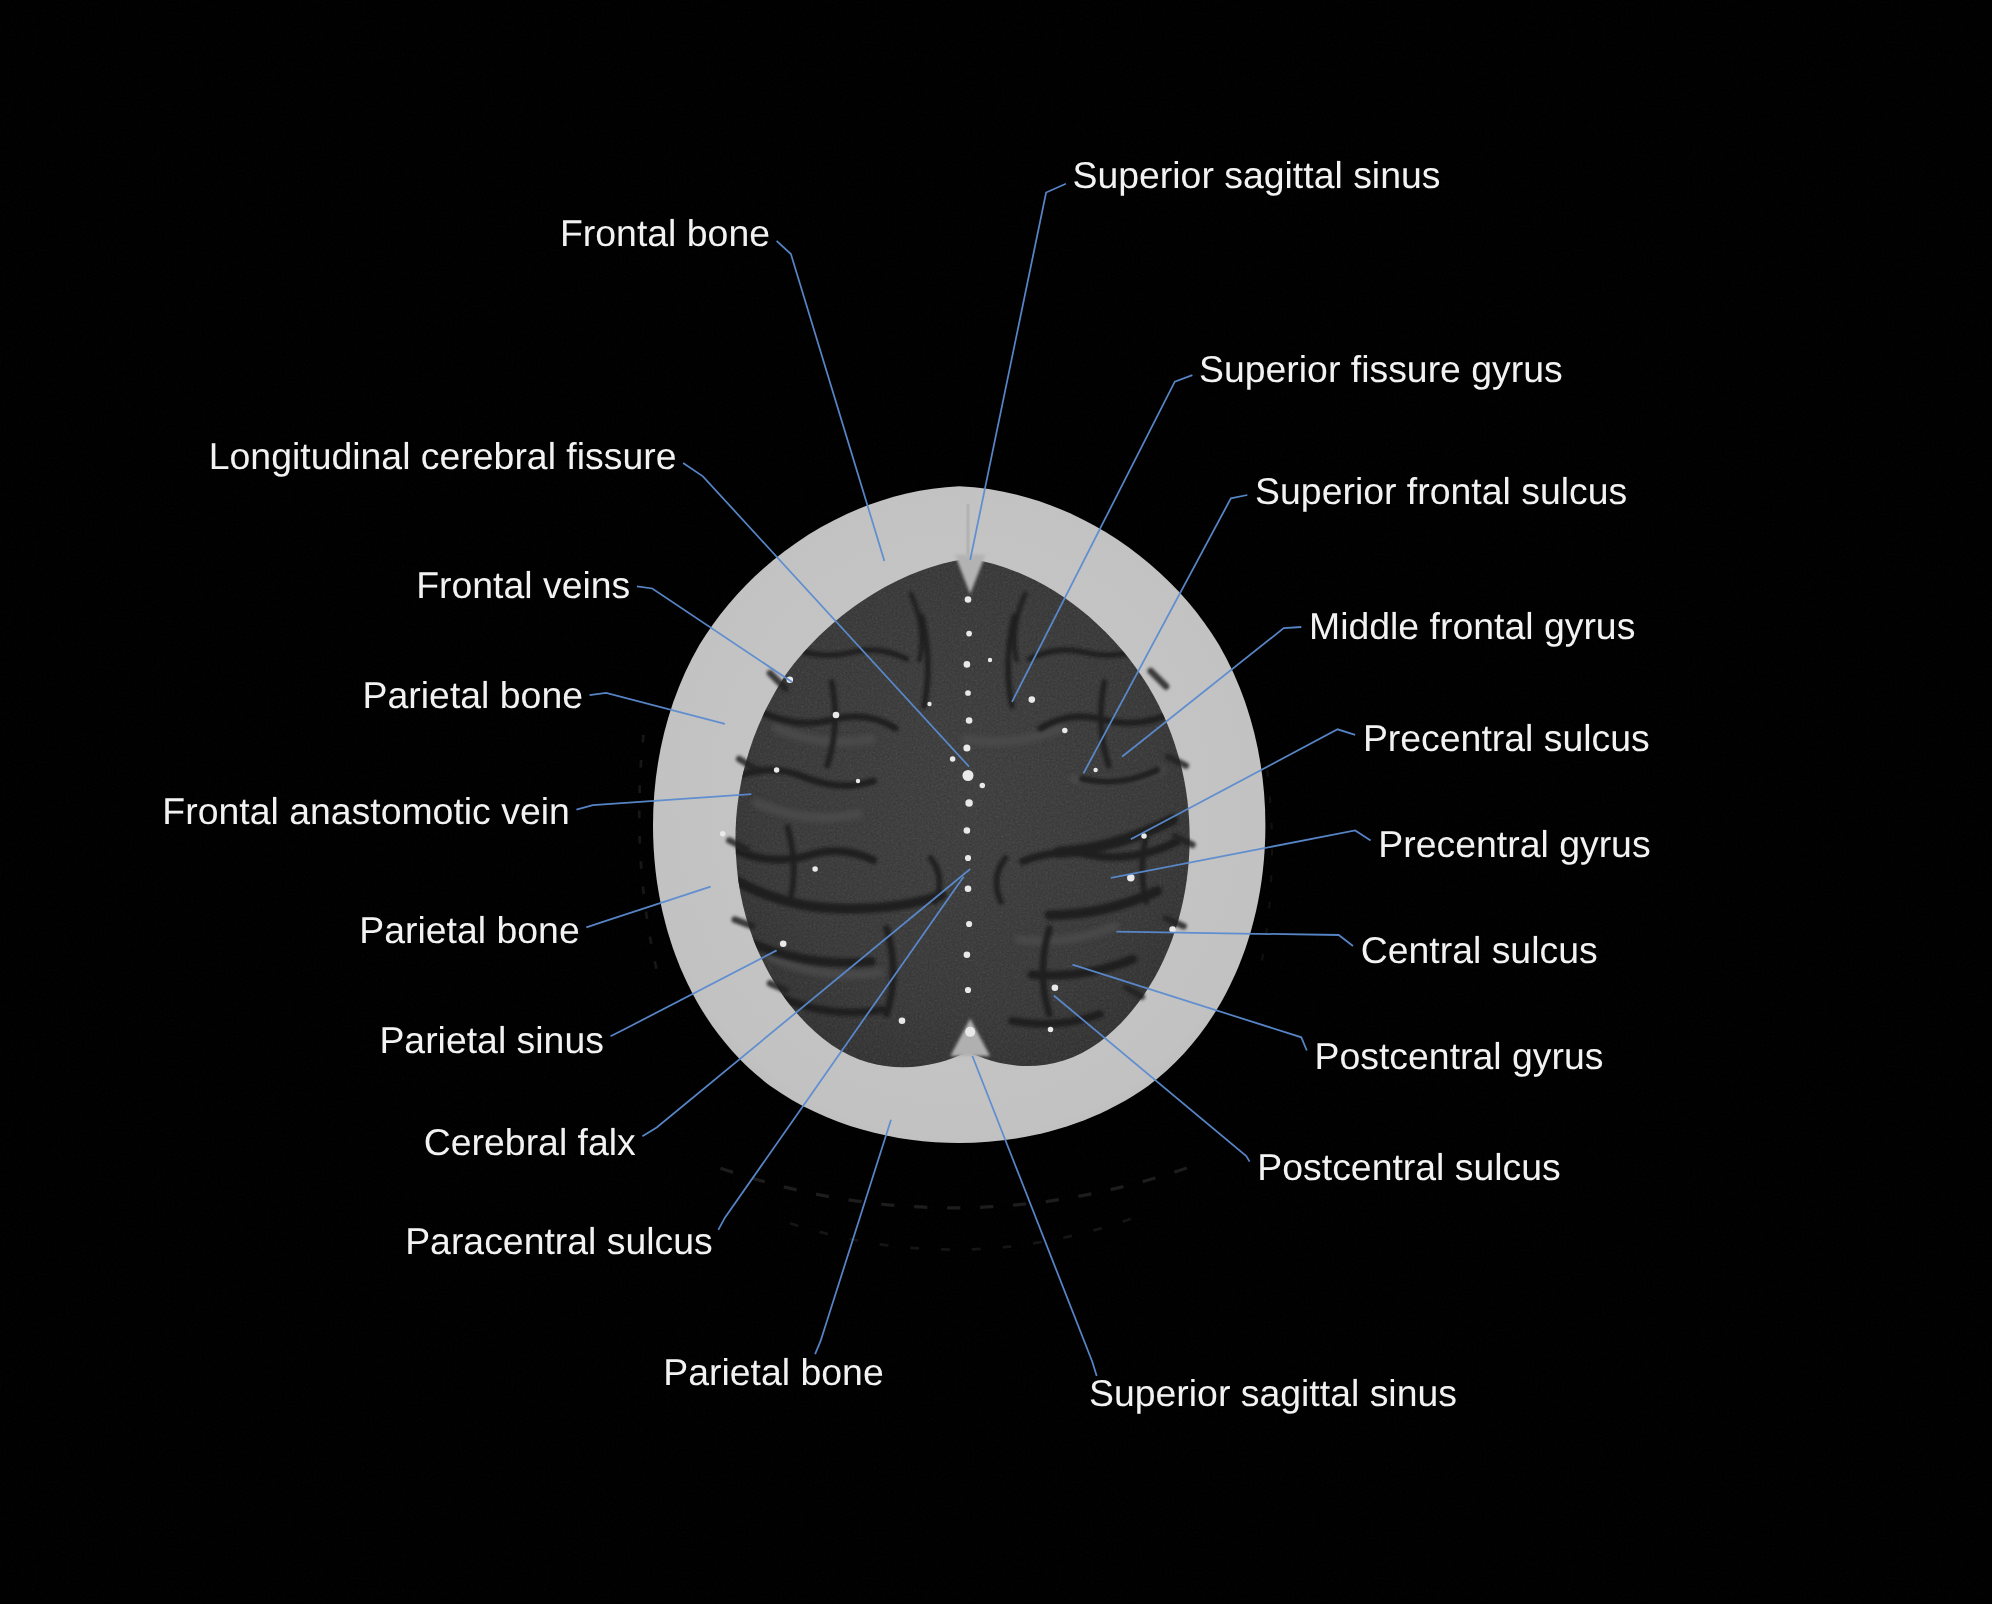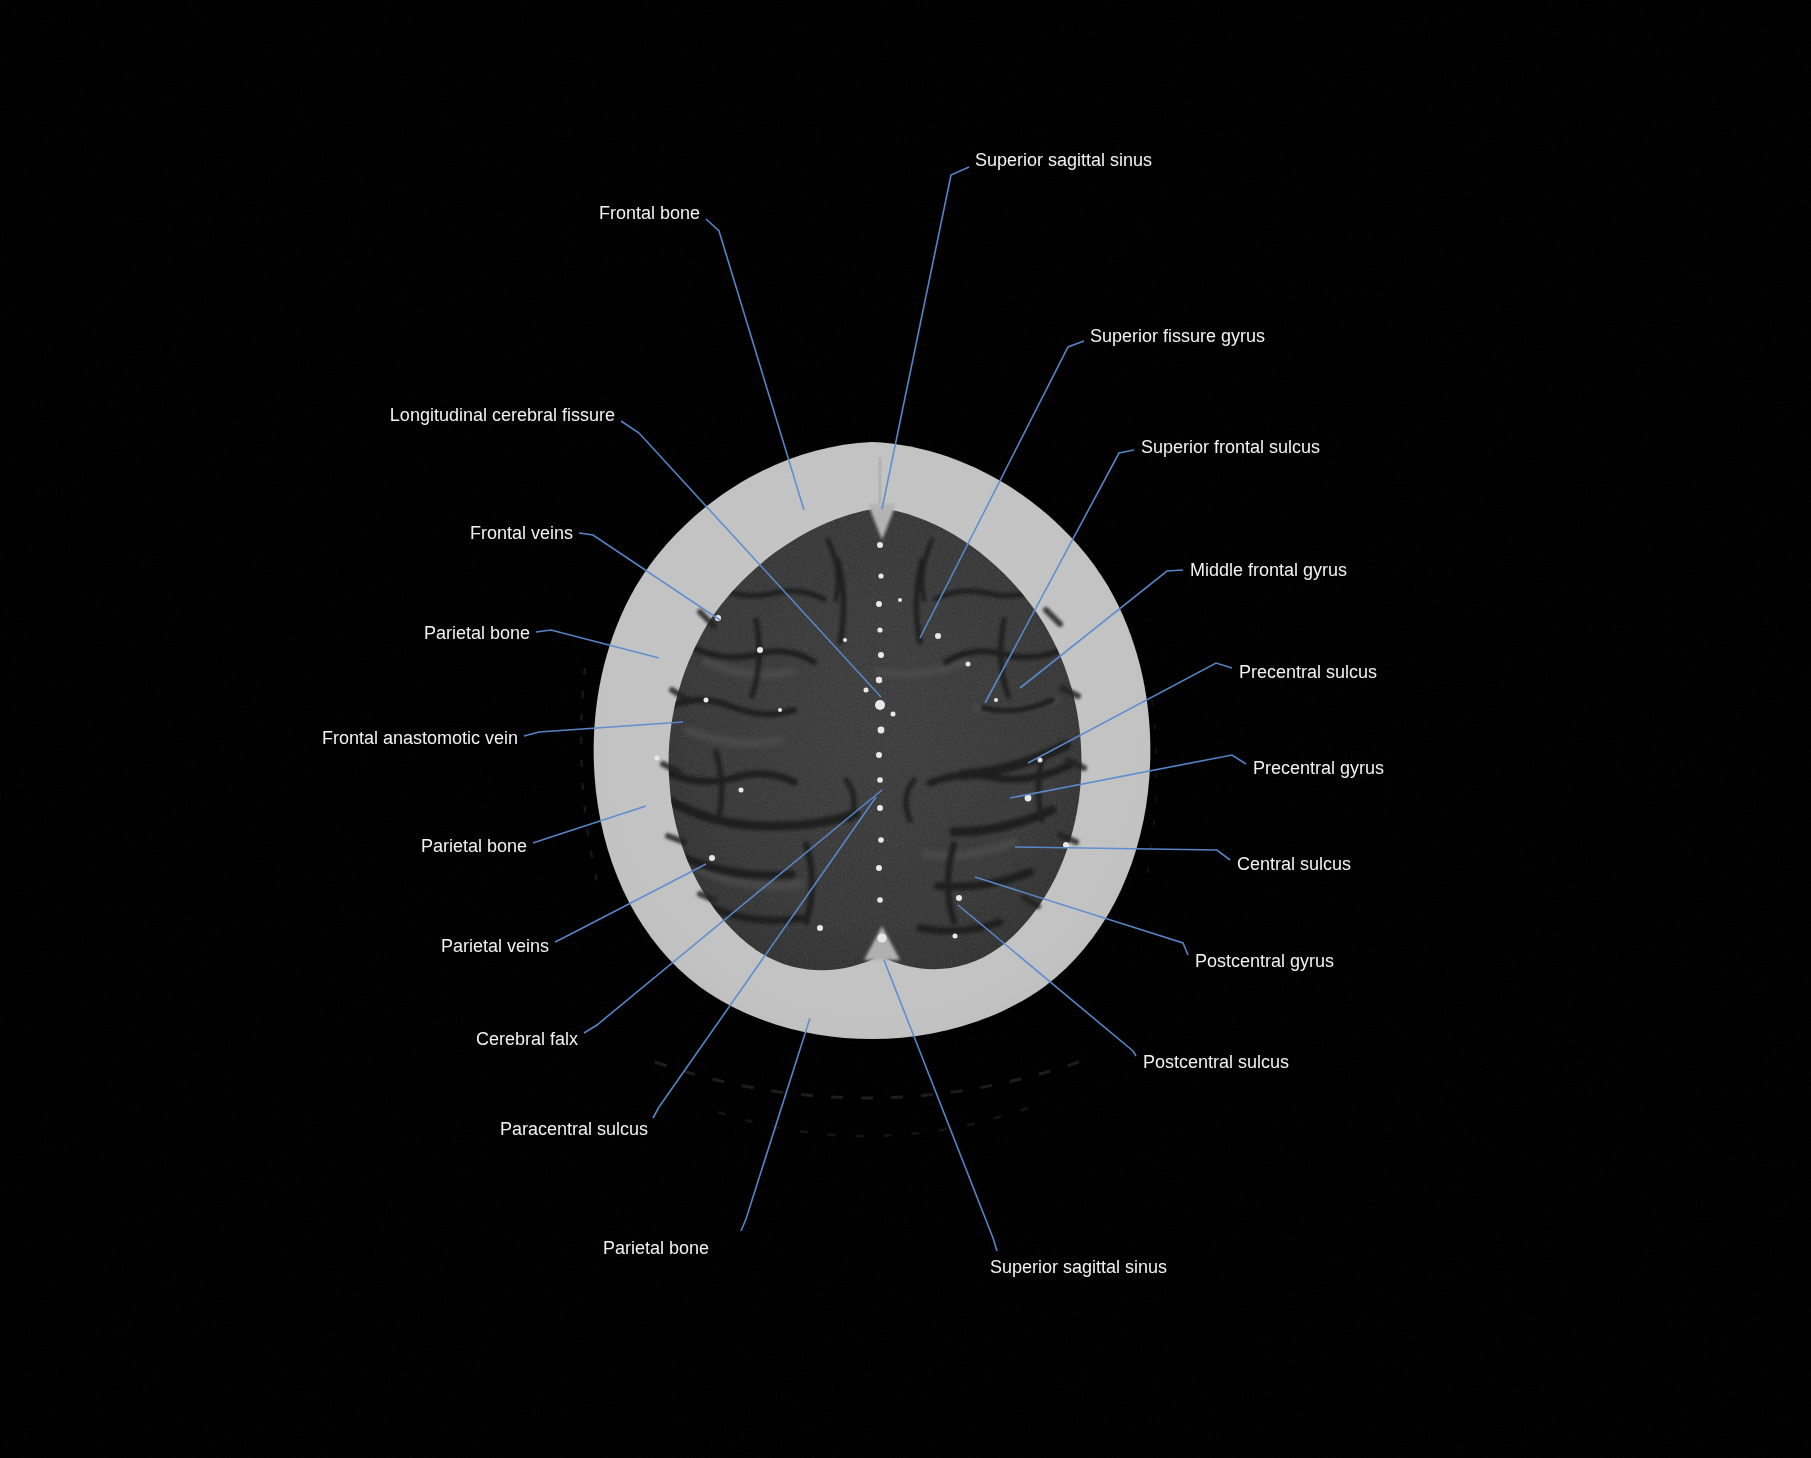--- a/index.html
+++ b/index.html
@@ -8,21 +8,21 @@
     width:1811px;height:1458px;
     background:var(--bg,#000);
     overflow:hidden;
     font-family:"Liberation Sans", sans-serif;
   }
   #ct-svg{position:absolute;left:0;top:0;width:1811px;height:1458px;display:block;}
   #labels{position:absolute;left:0;top:0;width:100%;height:100%;pointer-events:none;}
   .label{
     position:absolute;
     color:var(--label,#f2f2f2);
-    font-size:18px;
+    font-size:34px;
     line-height:30px;
     white-space:nowrap;
     transform:translateY(-50%);
   }
   .label.align-right{transform:translate(0,-50%);}
 </style>
 </head>
 <body>
 
 <div id="scene">
@@ -215,21 +215,21 @@
       </g>
   </svg>
 
   <div id="labels">
       <div class="label align-right" style="top: 213px; right: 1111px; text-align: right;">Frontal bone</div>
       <div class="label align-right" style="top: 415px; right: 1196px;">Longitudinal cerebral fissure</div>
       <div class="label align-right" style="top: 533px; right: 1238px; text-align: center;">Frontal veins</div>
       <div class="label align-right" style="top: 633px; right: 1281px;">Parietal bone</div>
       <div class="label align-right" style="top: 738px; right: 1293px;">Frontal anastomotic vein</div>
       <div class="label align-right" style="top: 846px; right: 1284px;">Parietal bone</div>
-      <div class="label align-right" style="top: 946px; right: 1262px;">Parietal veins</div>
+      <div class="label align-right" style="top: 946px; right: 1262px;">Parietal sinus</div>
       <div class="label align-right" style="top: 1039px; right: 1233px;">Cerebral falx</div>
       <div class="label align-right" style="top: 1129px; right: 1163px;">Paracentral sulcus</div>
       <div class="label" style="top: 1248px; left: 603px;">Parietal bone</div>
       <div class="label" style="top: 1267px; left: 990px;">Superior sagittal sinus</div>
       <div class="label" style="top: 160px; left: 975px;">Superior sagittal sinus</div>
       <div class="label" style="top: 336px; left: 1090px;">Superior fissure gyrus</div>
       <div class="label" style="top: 447px; left: 1141px;">Superior frontal sulcus</div>
       <div class="label" style="top: 570px; left: 1190px;">Middle frontal gyrus</div>
       <div class="label" style="top: 672px; left: 1239px;">Precentral sulcus</div>
       <div class="label" style="top: 768px; left: 1253px;">Precentral gyrus</div>

